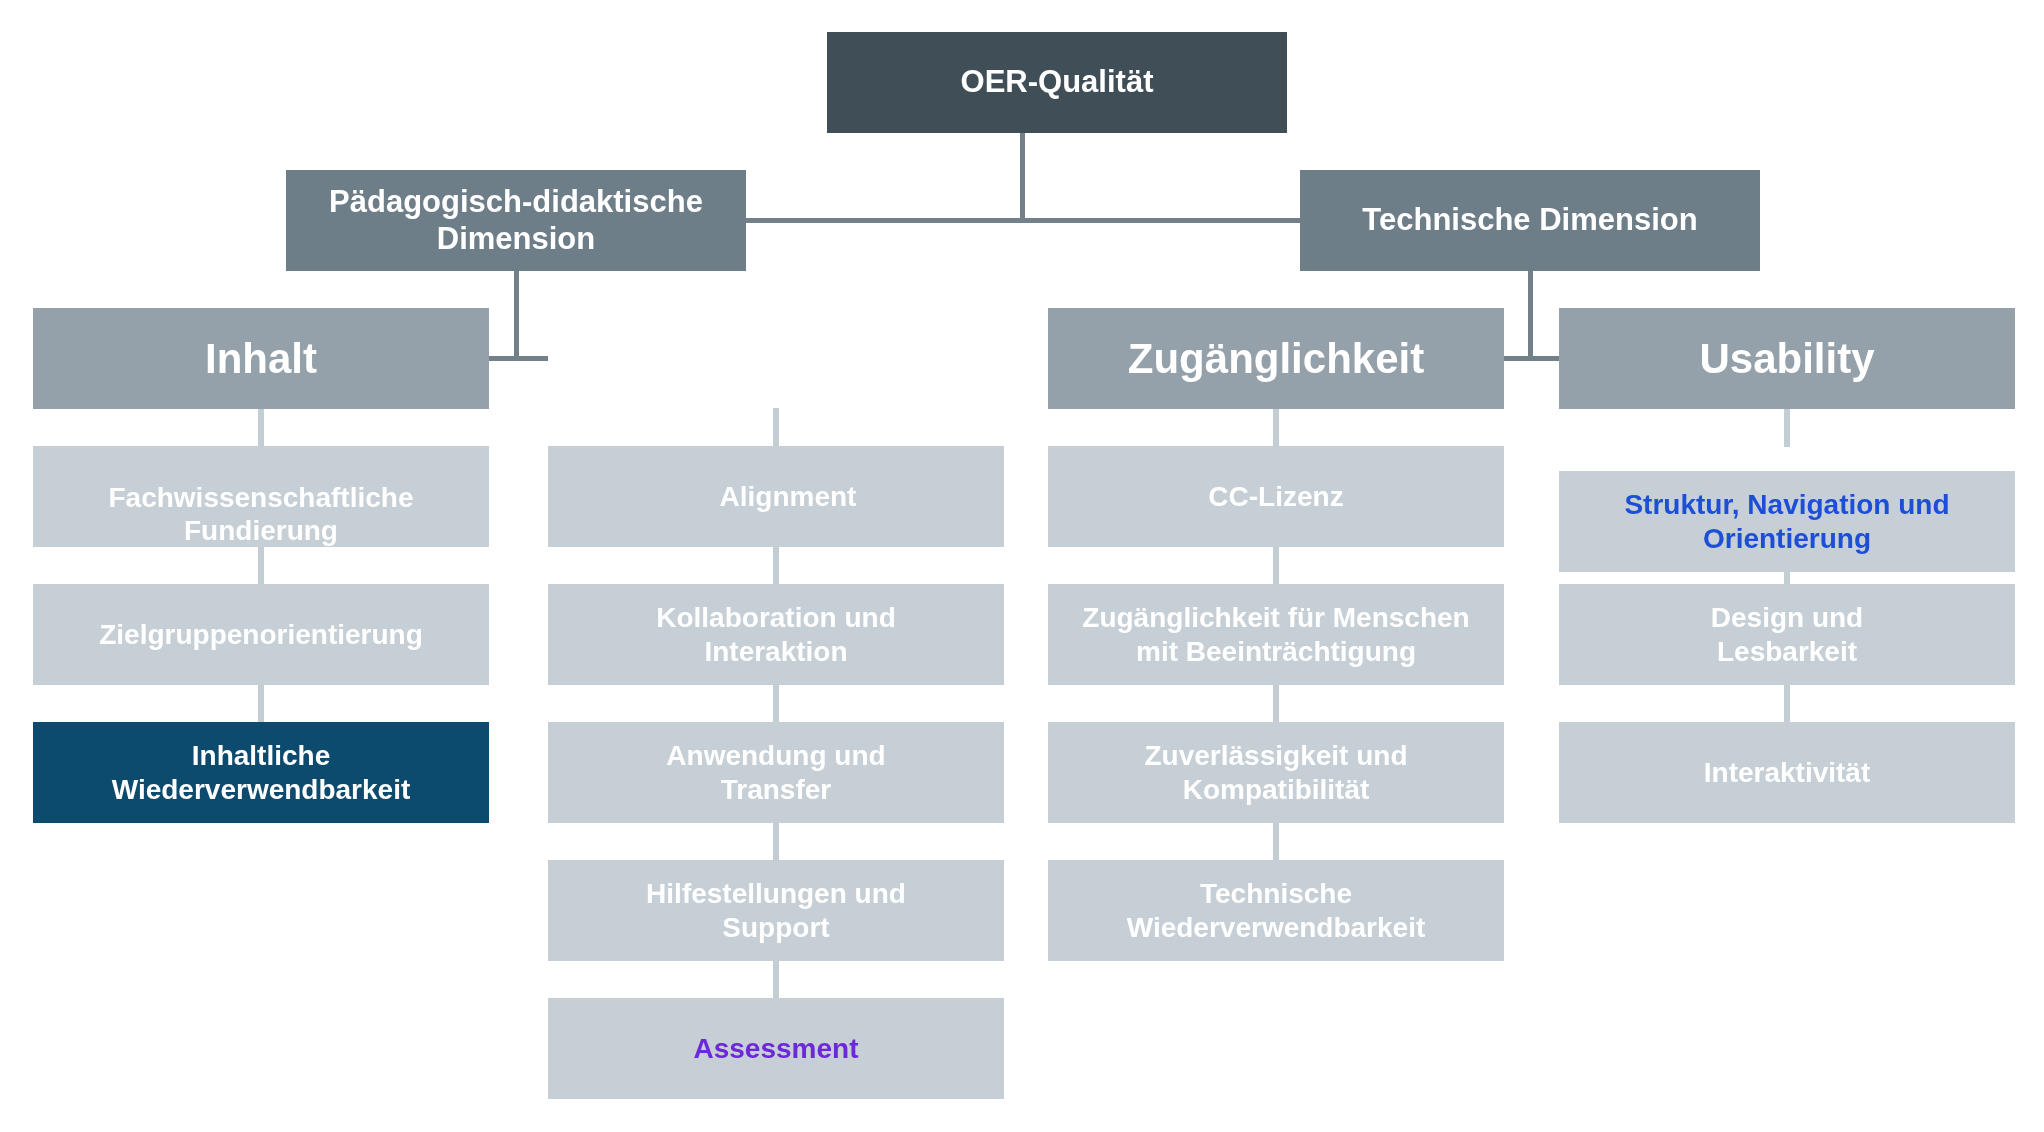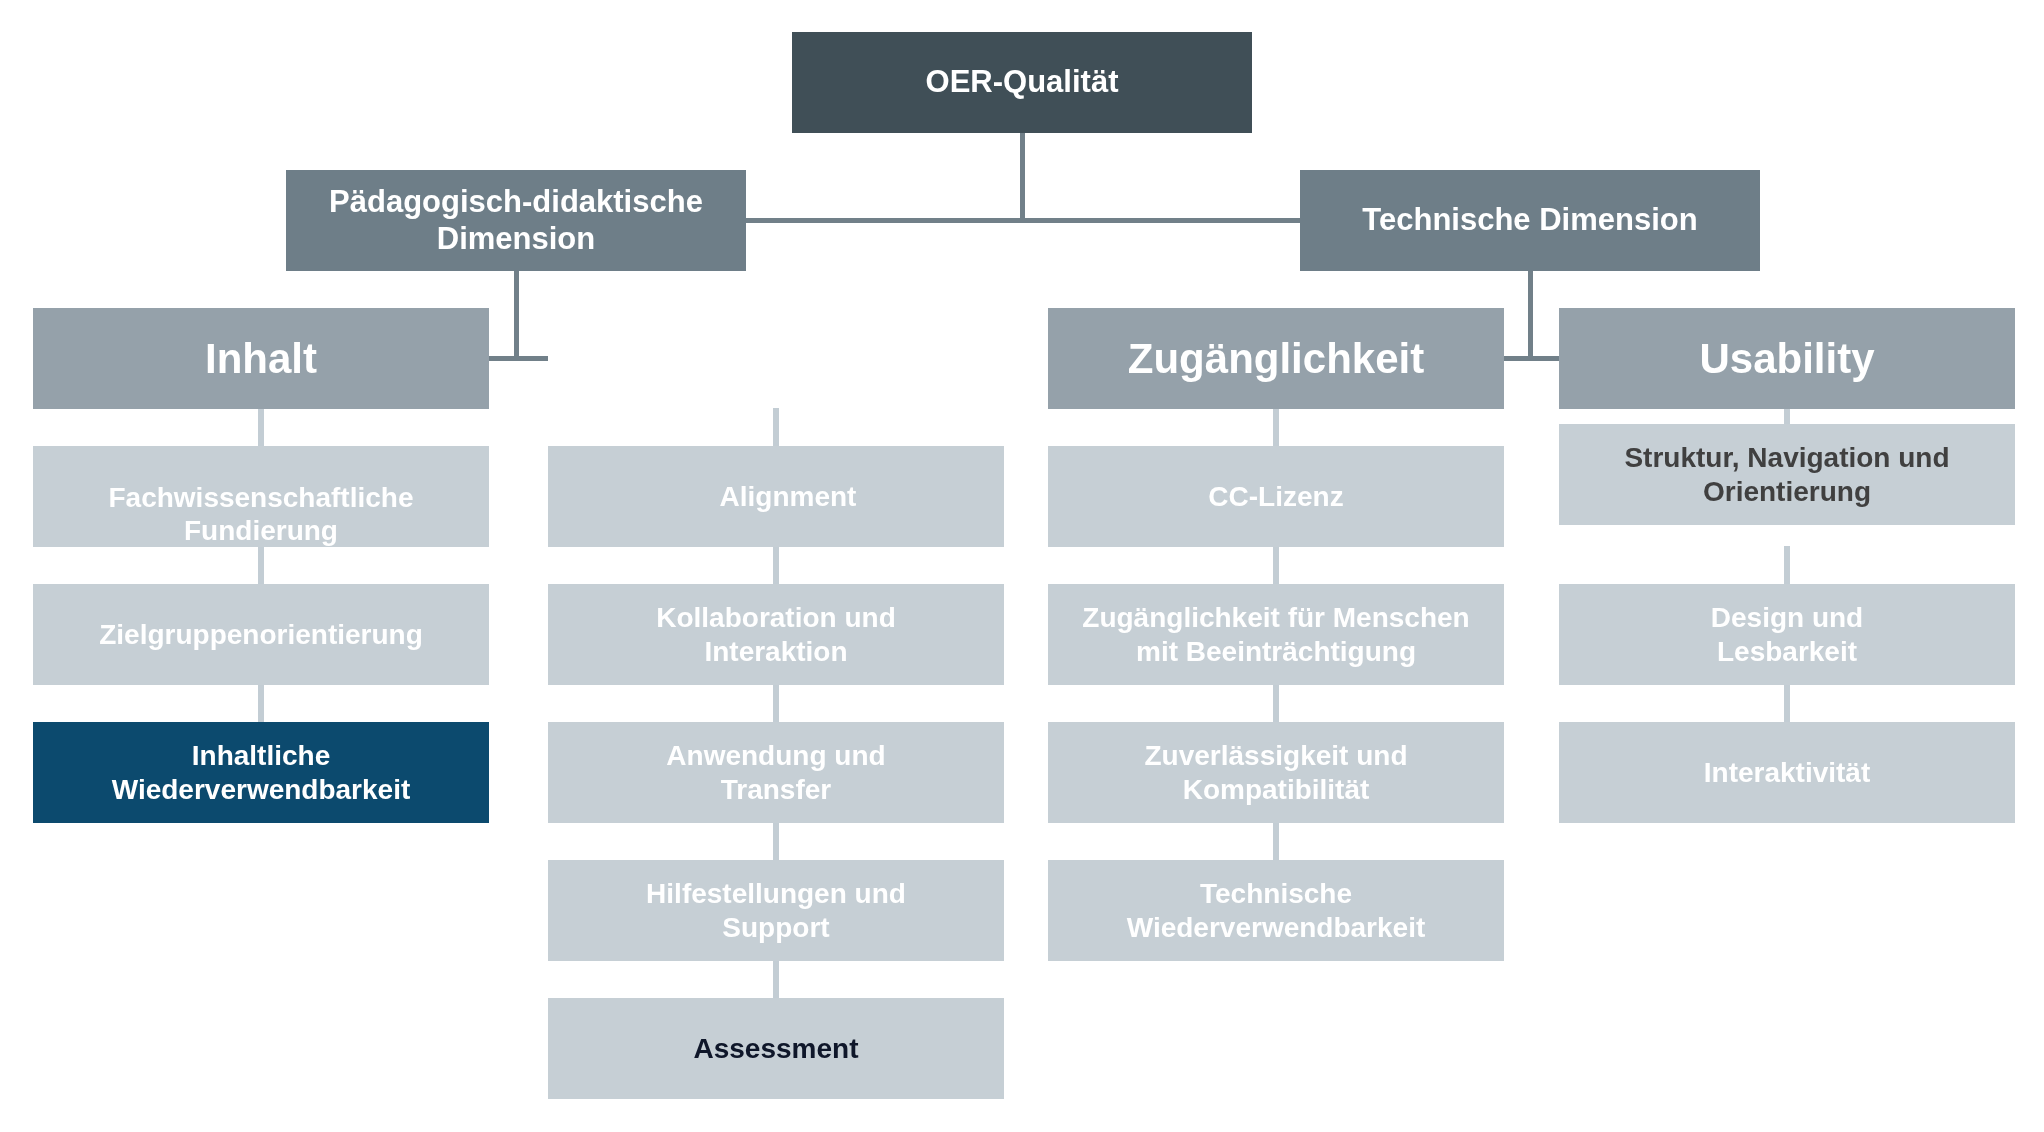--- a/index.html
+++ b/index.html
@@ -19,21 +19,21 @@
     text-align:center;
     color:#ffffff;
     font-weight:bold;
     box-sizing:border-box;
     padding:0 8px;
   }
   .node .label{
     white-space:pre-line;
     line-height:1.18;
   }
-  .l1{background:#404f57;font-size:31px;}
+  .l1{background:#404f57;font-size:31px;margin-left:35px;}
   .l2{background:#6e7e88;font-size:31px;}
   .l3{background:#95a1aa;font-size:42px;}
   .l4{background:#c6cfd5;font-size:28px;}
   .line{position:absolute;}
   .line-dark{background:#718089;}
   .line-light{background:#c3cdd4;}
 </style>
 </head>
 <body>
 
@@ -97,39 +97,39 @@
 Interaktion</span>
     </div>
     <div class="node l4" style="left: 548px; top: 722px; width: 456px; height: 101px; background: rgb(198, 207, 213); color: rgb(255, 255, 255);">
       <span class="label">Anwendung und
 Transfer</span>
     </div>
     <div class="node l4" style="left: 548px; top: 860px; width: 456px; height: 101px; background: rgb(198, 207, 213); color: rgb(255, 255, 255);">
       <span class="label">Hilfestellungen und
 Support</span>
     </div>
-    <div class="node l4" style="left: 548px; top: 998px; width: 456px; height: 101px; background: rgb(198, 207, 213); color: #0f172a;">
+    <div class="node l4" style="left: 548px; top: 998px; width: 456px; height: 101px; background: rgb(198, 207, 213); color: #6d28d9;">
       <span class="label">Assessment</span>
     </div>
     <div class="node l4" style="left: 1048px; top: 446px; width: 456px; height: 101px; background: rgb(198, 207, 213); color: rgb(255, 255, 255);">
       <span class="label">CC-Lizenz</span>
     </div>
     <div class="node l4" style="left: 1048px; top: 584px; width: 456px; height: 101px; background: rgb(198, 207, 213); color: rgb(255, 255, 255);">
       <span class="label">Zugänglichkeit für Menschen
 mit Beeinträchtigung</span>
     </div>
     <div class="node l4" style="left: 1048px; top: 722px; width: 456px; height: 101px; background: rgb(198, 207, 213); color: rgb(255, 255, 255);">
       <span class="label">Zuverlässigkeit und
 Kompatibilität</span>
     </div>
     <div class="node l4" style="left: 1048px; top: 860px; width: 456px; height: 101px; background: rgb(198, 207, 213); color: rgb(255, 255, 255);">
       <span class="label">Technische
 Wiederverwendbarkeit</span>
     </div>
-    <div class="node l4" style="left: 1559px; top: 424px; width: 456px; height: 101px; background: rgb(198, 207, 213); color: #404040;">
+    <div class="node l4" style="left: 1559px; top: 471px; width: 456px; height: 101px; background: rgb(198, 207, 213); color: #1d4ed8;">
       <span class="label">Struktur, Navigation und
 Orientierung</span>
     </div>
     <div class="node l4" style="left: 1559px; top: 584px; width: 456px; height: 101px; background: rgb(198, 207, 213); color: rgb(255, 255, 255);">
       <span class="label">Design und
 Lesbarkeit</span>
     </div>
     <div class="node l4" style="left: 1559px; top: 722px; width: 456px; height: 101px; background: rgb(198, 207, 213); color: rgb(255, 255, 255);">
       <span class="label">Interaktivität</span>
     </div>

